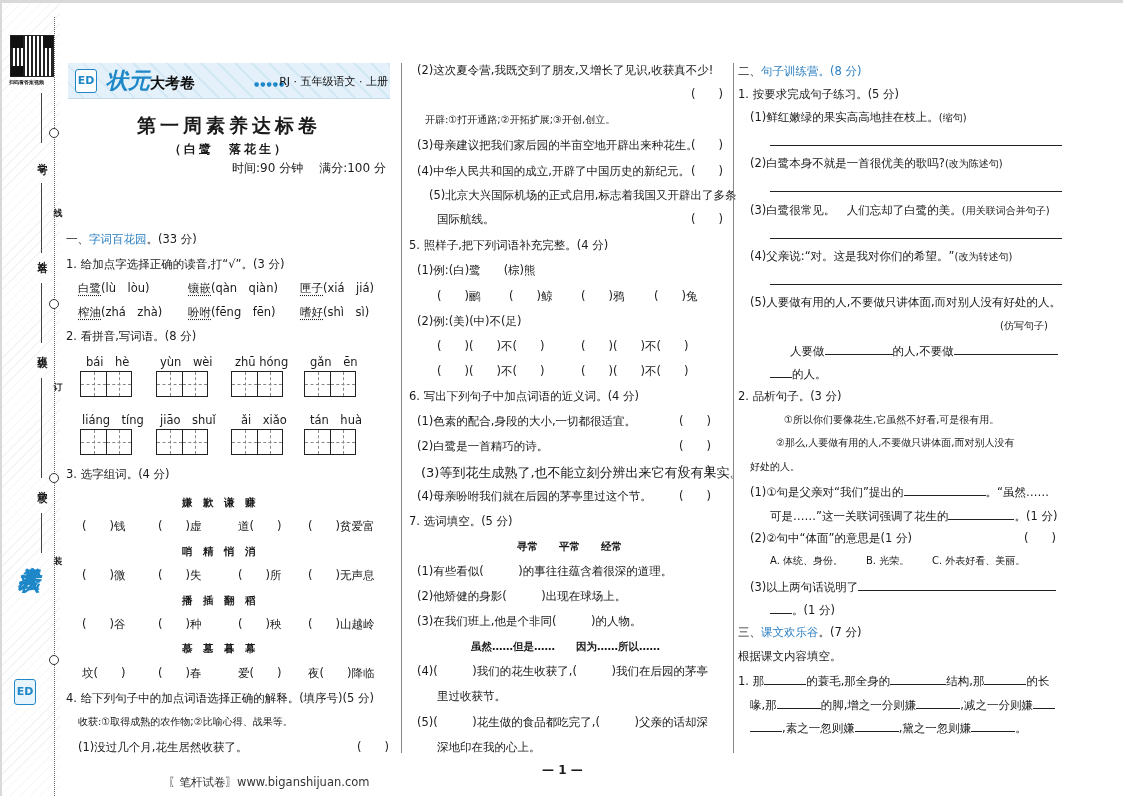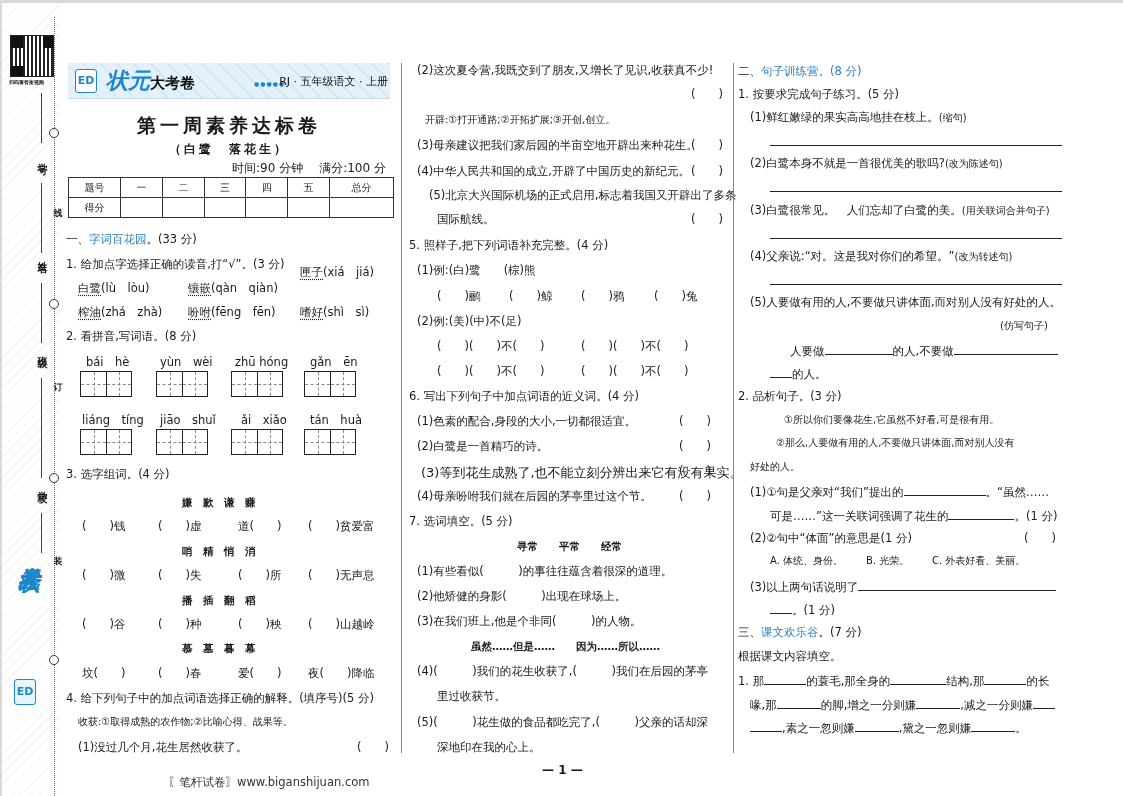--- a/index.html
+++ b/index.html
@@ -107,52 +107,30 @@
     <div class="banner-dots">●●●●●</div>
     <div class="banner-grade">RJ · 五年级语文 · 上册</div>
   </div>
 
   <div class="title">第一周素养达标卷</div>
   <div class="subtitle">（白鹭　落花生）</div>
   <div class="meta">
     <span>时间:90 分钟</span><span>满分:100 分</span>
   </div>
 
-  <table class="score">
-    <tbody>
-        <tr>
-      <td style="width:52px">题号</td>
-      <td>一</td>
-      <td>二</td>
-      <td>三</td>
-      <td>四</td>
-      <td>五</td>
-      <td style="width:64px">总分</td>
-    </tr>
-    <tr>
-      <td>得分</td>
-      <td></td>
-      <td></td>
-      <td></td>
-      <td></td>
-      <td></td>
-      <td></td>
-    </tr>
-  </tbody>
-    </table>
 
   <div class="col" style="left:64px;top:0;width:336px;height:790px">
     <div class="row section-title" style="left:0;top:231px">
       <span>一、</span><span class="accent">字词百花园</span><span>。(33 分)</span>
     </div>
     <div class="row" style="left:0;top:256px">1. 给加点字选择正确的读音,打“√”。(3 分)</div>
 
     <div class="row" style="left:12px;top:280px"><span class="dot">白鹭</span><span>(lù　lòu)</span></div>
     <div class="row" style="left:122px;top:280px"><span class="dot">镶嵌</span><span>(qàn　qiàn)</span></div>
-    <div class="row" style="left:234px;top:264px"><span class="dot">匣子</span><span>(xiá　jiá)</span></div>
+    <div class="row" style="left:234px;top:280px"><span class="dot">匣子</span><span>(xiá　jiá)</span></div>
     <div class="row" style="left:12px;top:304px"><span class="dot">榨油</span><span>(zhá　zhà)</span></div>
     <div class="row" style="left:122px;top:304px"><span class="dot">吩咐</span><span>(fēng　fēn)</span></div>
     <div class="row" style="left:234px;top:304px"><span class="dot">嗜好</span><span>(shì　sì)</span></div>
 
     <div class="row" style="left:0;top:328px">2. 看拼音,写词语。(8 分)</div>
 
     <div class="pinyin" style="left:20px;top:354px">bái　hè</div>
     <div class="tianzi" style="left:14px;top:368px">
         <div class="cell"></div>
         <div class="cell"></div>

